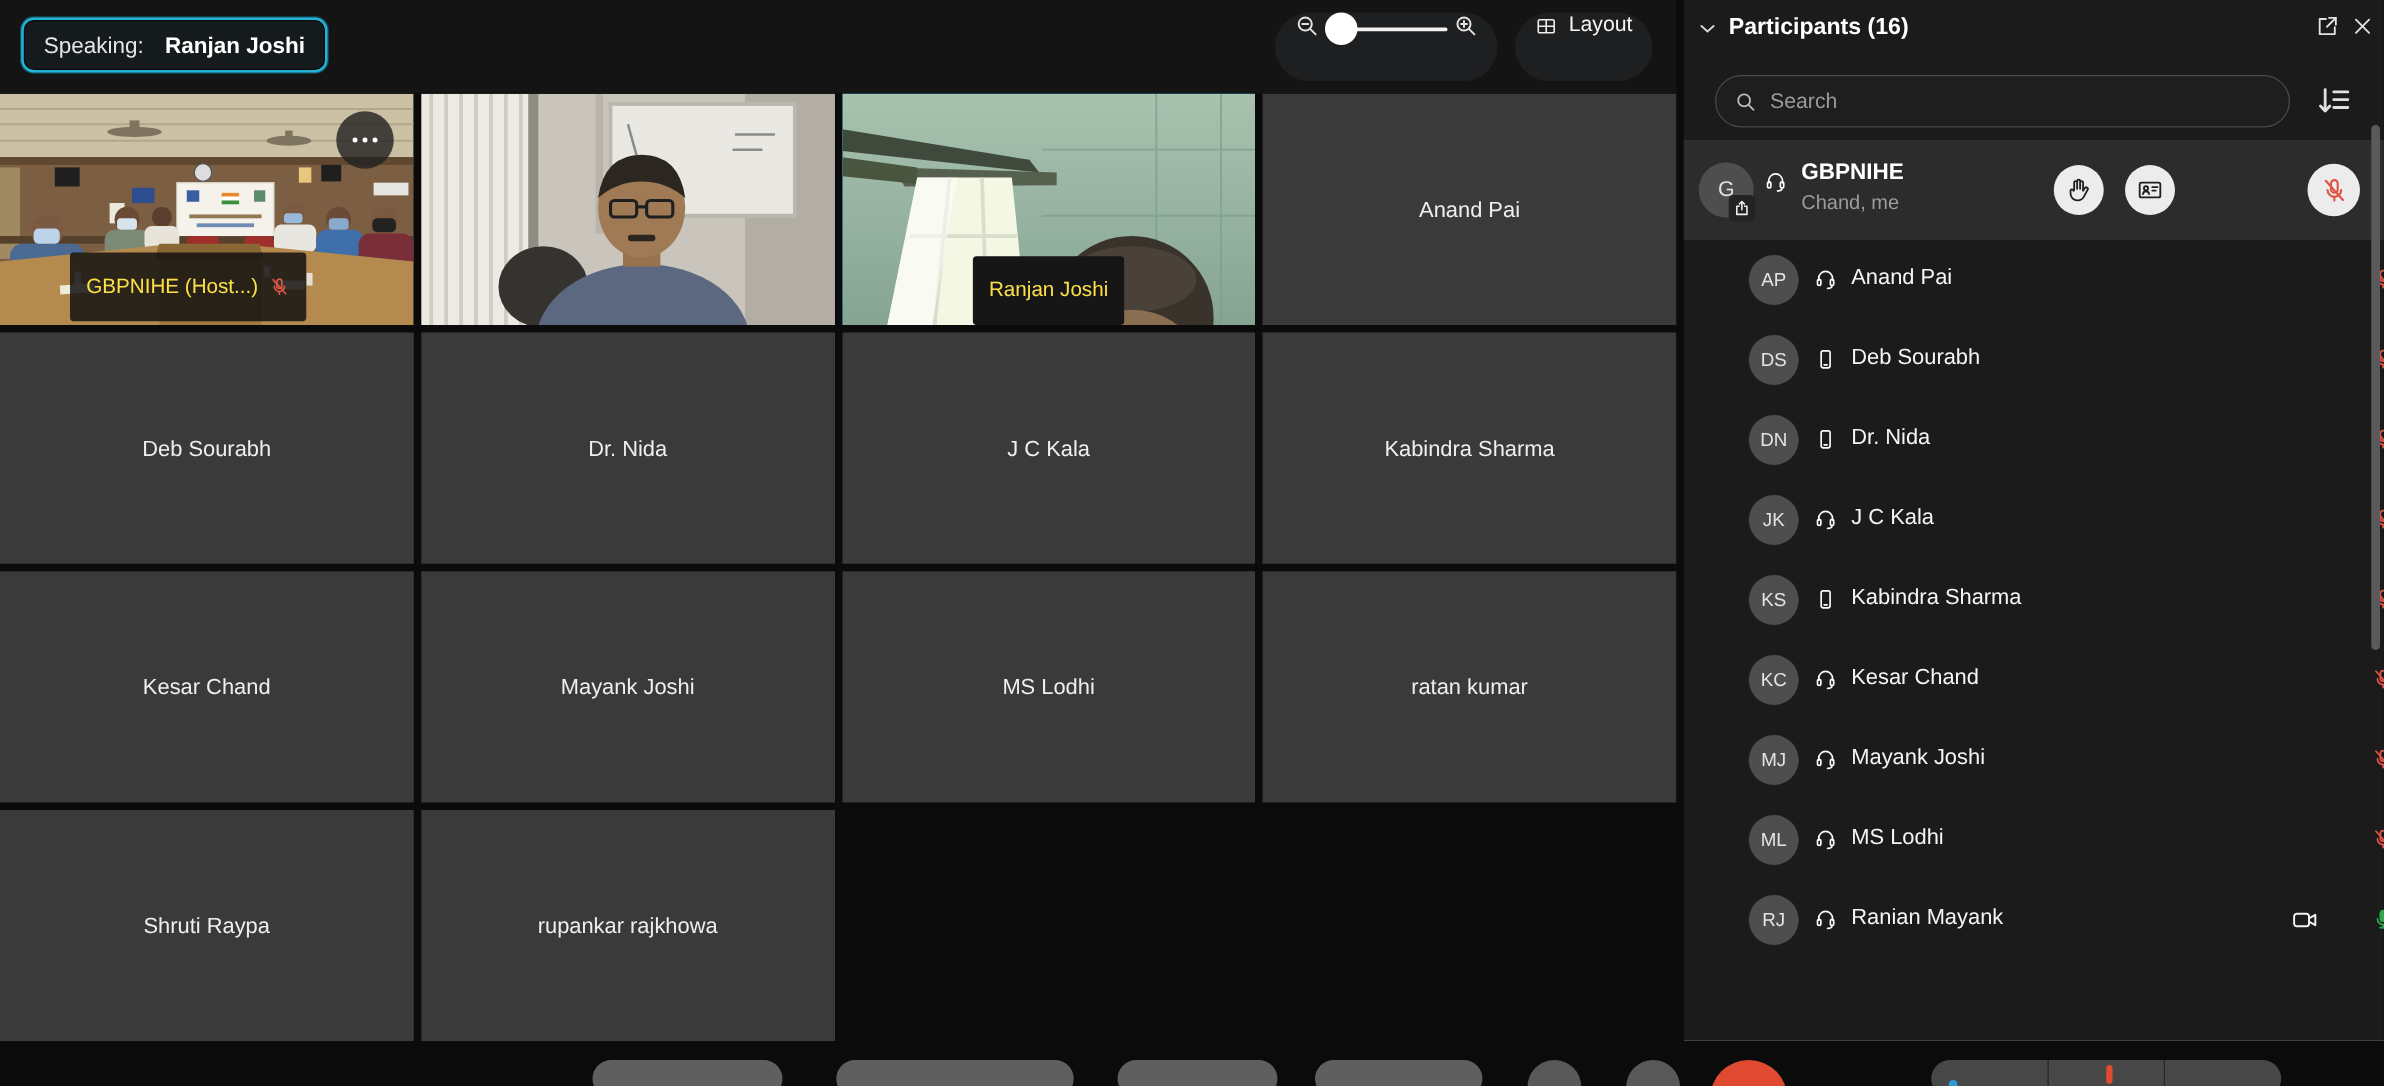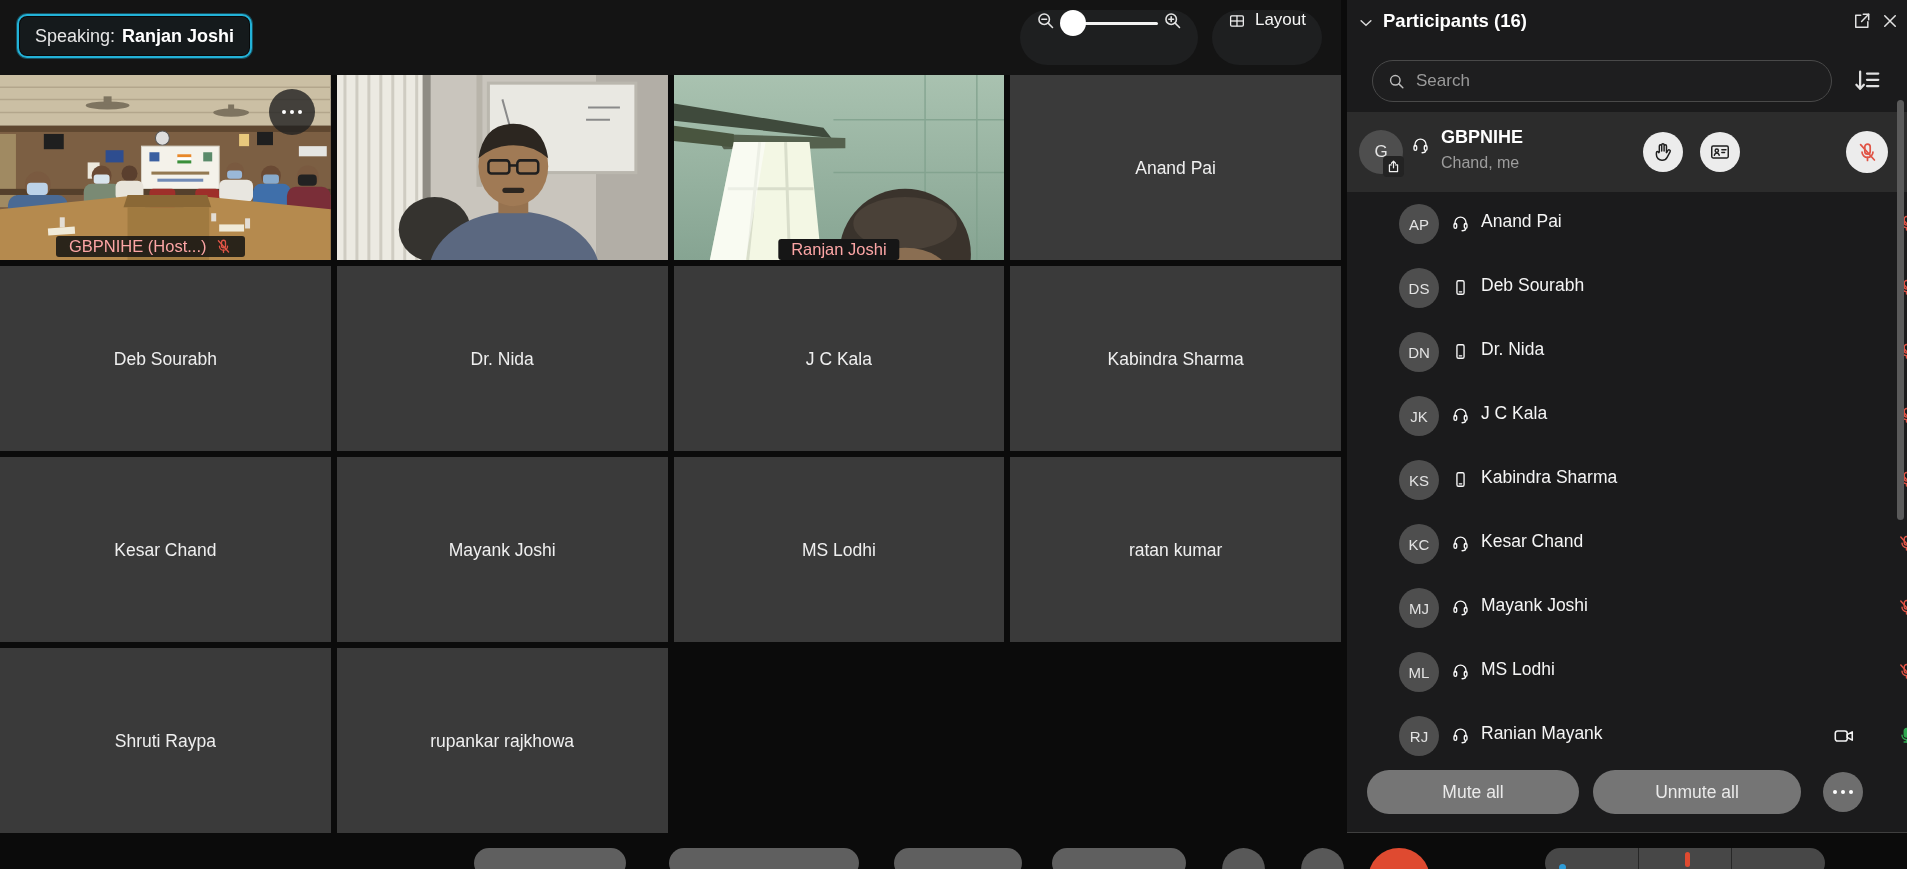--- a/index.html
+++ b/index.html
@@ -4,21 +4,21 @@
 <style>
   * { margin:0; padding:0; box-sizing:border-box; }
   html,body { width:1907px; height:869px; background:#0b0b0b; overflow:hidden;
               font-family:"Liberation Sans", sans-serif; }
 
   
   #topbar { position:absolute; left:0; top:0; width:1341px; height:75px; background:#141414; }
   #speaking-badge { position:absolute; left:17px; top:14px; height:44px;
     border:2px solid #23b2d8; border-radius:10px; background:#151a1c;
     box-shadow:0 0 0 1px rgba(25,150,185,.45), inset 0 0 0 1px rgba(0,0,0,.6);
-    display:flex; align-items:center; padding:0 16px; gap:7px; }
+    display:flex; align-items:center; padding:0 16px; gap:17px; }
   #speaking-badge .pre { color:#e6e6e6; font-size:18px; }
   #speaking-badge .who { color:#ffffff; font-size:18px; font-weight:bold; }
 
   .pill { position:absolute; top:10px; height:55px; background:#1e1f20; border-radius:28px;
           display:flex; align-items:flex-start; }
   #zoom-pill { left:1020px; width:178px; padding:0 15px; justify-content:space-between; }
   #zoom-pill svg { width:21px; height:21px; color:#e3e3e3; }
   #zoom-slider { position:relative; width:100px; height:26px; margin:0 4px; }
   #zoom-track { position:absolute; left:24px; right:0; top:12px; height:2.5px; background:#f2f2f2; border-radius:2px; }
   #zoom-thumb { position:absolute; left:0; top:0; width:26px; height:26px; border-radius:50%; background:#ffffff; }
@@ -29,22 +29,22 @@
   
   #grid { position:absolute; left:0; top:75px; width:1341px; height:758px;
           display:grid; grid-template-columns:repeat(4,1fr); grid-template-rows:repeat(4,1fr);
           gap:6px; background:#0b0b0b; }
   .tile { position:relative; background:#3a3a3a; overflow:hidden; }
   .tile .tile-name { position:absolute; left:0; right:0; top:50%; transform:translateY(-50%);
           text-align:center; color:#efefef; font-size:17.5px; }
   .tile svg.scene { position:absolute; inset:0; width:100%; height:100%; }
   .tile.speaking { outline:3px solid #19b6e6; outline-offset:-3px; }
   .vid-label { position:absolute; display:flex; align-items:center; gap:8px;
-          background:rgba(18,18,18,.85); color:#fca5a5; font-size:16.5px;
-          padding:1px 13px; border-radius:3px; }
+          background:rgba(18,18,18,.85); color:#fde047; font-size:16.5px;
+          padding:18px 13px; border-radius:3px; }
   .vid-label svg { width:17px; height:17px; }
   #tile-0 .vid-label { left:56px; bottom:3px; }
   #tile-2 .vid-label { left:50%; transform:translateX(-50%); bottom:0; background:#161616; }
   .more-button { position:absolute; right:16px; top:14px; width:46px; height:46px; border-radius:50%;
           background:rgba(32,32,32,.8); display:flex; align-items:center; justify-content:center; gap:4px;
           cursor:pointer; }
   .more-button i, #panel-more-button i { width:4px; height:4px; border-radius:50%; background:#fff; display:block; }
 
   .mic-muted { color:#e05446; }
   .mic-on    { color:#2fa84f; }
@@ -572,29 +572,20 @@
           </svg></span>
       <span class="mic mic-on"><svg viewBox="0 0 24 24" fill="none" stroke="currentColor" stroke-width="1.8" stroke-linecap="round">
             <rect x="9.2" y="3.2" width="5.6" height="10.6" rx="2.8" fill="currentColor"></rect>
             <path d="M6.3 11.5a5.7 5.7 0 0 0 11.4 0"></path>
             <line x1="12" y1="17.2" x2="12" y2="20.3"></line>
             <line x1="9" y1="20.3" x2="15" y2="20.3"></line>
           </svg></span>
     </div>
   </div>
 
-  <div id="panel-actions">
-    <button class="gray-btn" id="mute-all-button">Mute all</button>
-    <button class="gray-btn" id="unmute-all-button">Unmute all</button>
-    <span id="panel-more-button">
-        <i></i>
-        <i></i>
-        <i></i>
-      </span>
-  </div>
 </div>
 
 <div id="panel-scrollbar"></div>
 
 <div id="bottom-strip">
   <span class="tb pillb" style="left:474px; width:152px;"></span>
   <span class="tb pillb" style="left:669px; width:190px;"></span>
   <span class="tb pillb" style="left:894px; width:128px;"></span>
   <span class="tb pillb" style="left:1052px; width:134px;"></span>
   <span class="tb circ" style="left:1222px;"></span>

